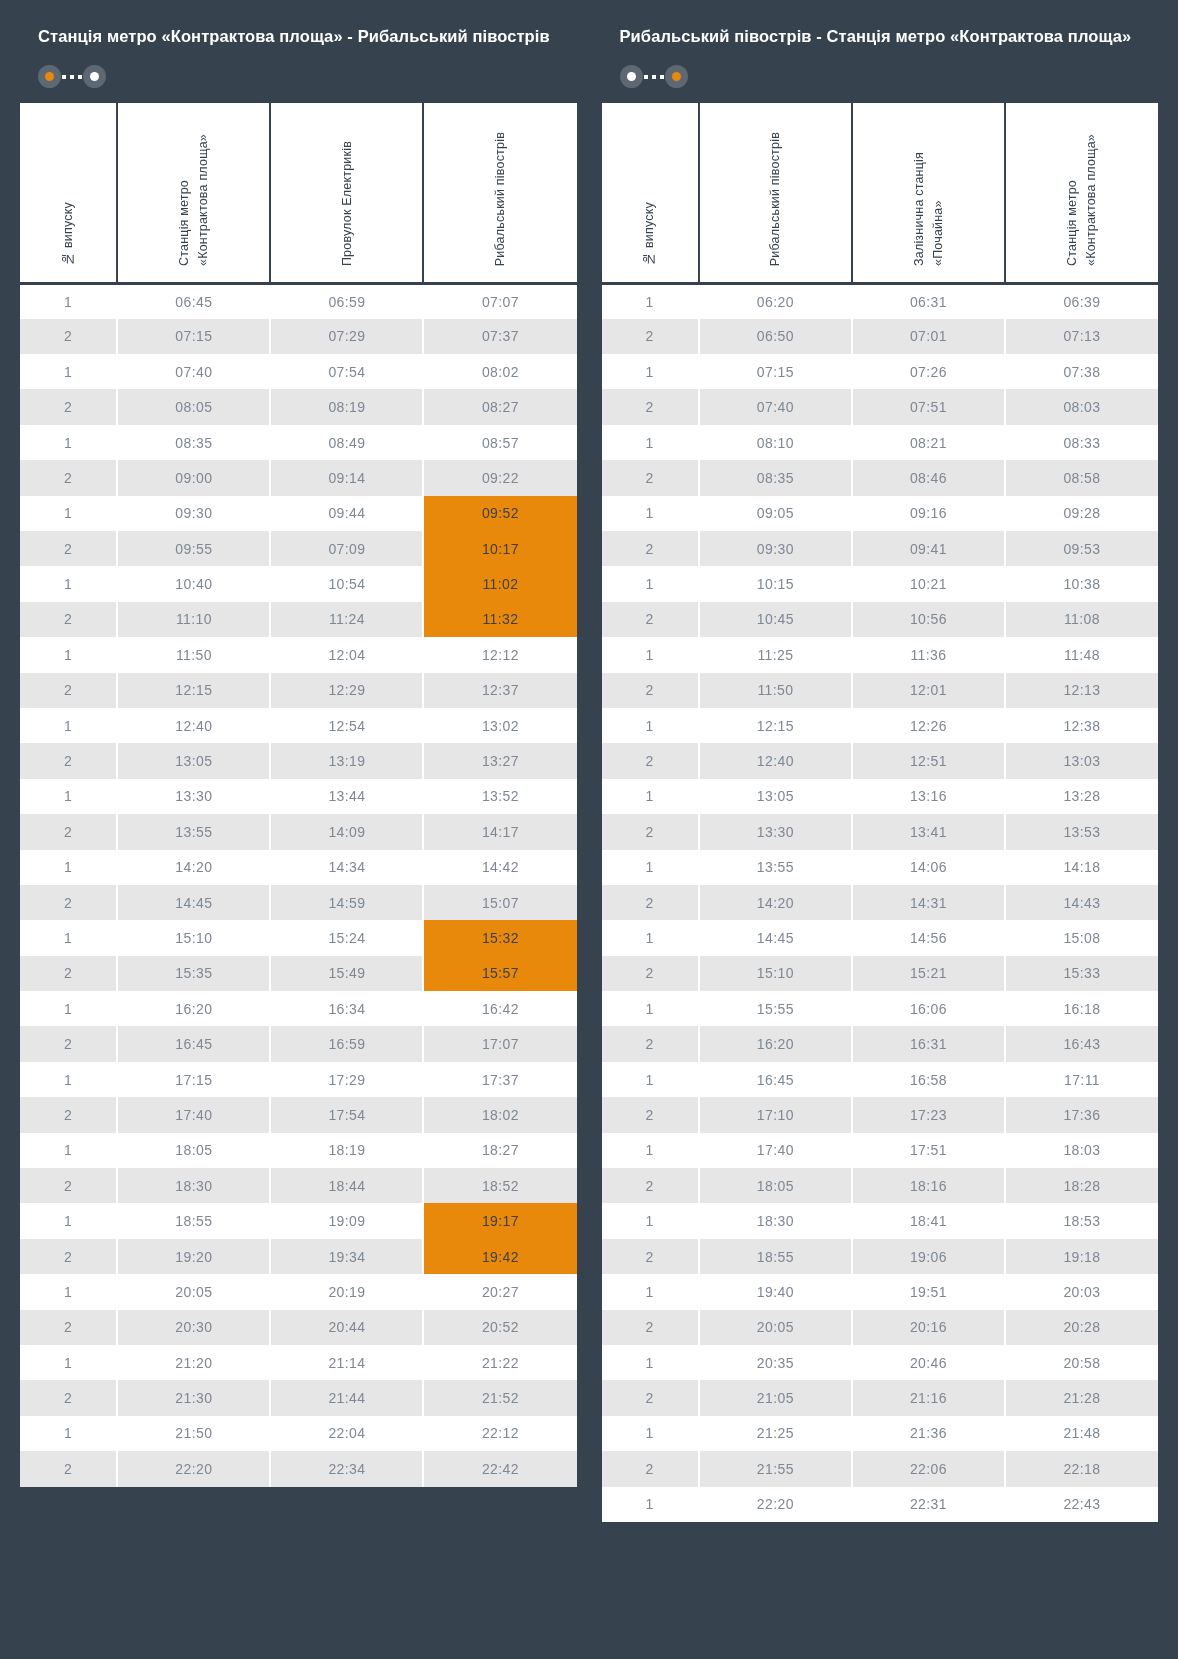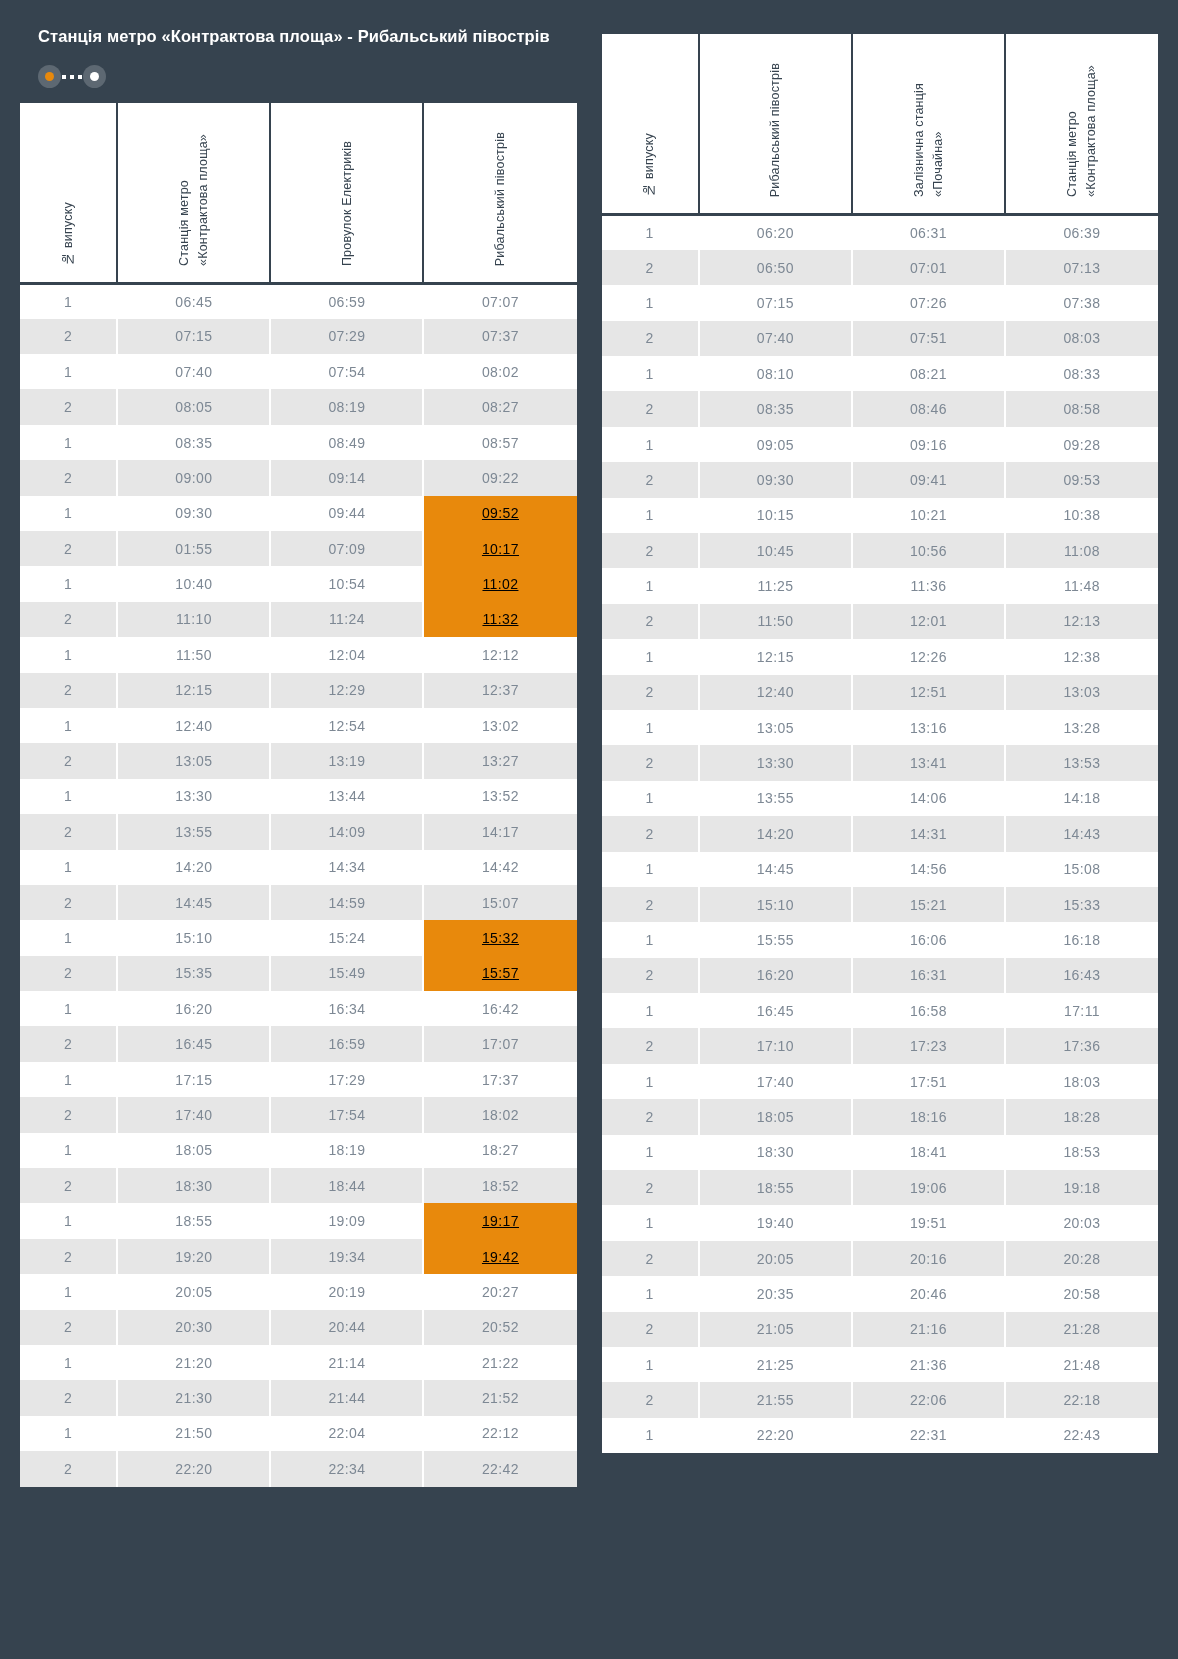--- a/index.html
+++ b/index.html
@@ -88,23 +88,22 @@
     color: #7d8894;
     font-size: 14px;
     letter-spacing: 0.4px;
     border-right: 2px solid #ffffff;
   }
   .sched-table td:last-child { border-right: none; }
   .sched-table tbody tr:nth-child(odd) td { background: #ffffff; }
   .sched-table tbody tr:nth-child(even) td { background: #e6e6e6; }
   .sched-table tbody tr td.hl {
     background: #e8890c !important;
-    color: #000000;
+    color: #404040;
     border-right: none;
-    text-decoration: underline;
   }
   .col-num { width: 17.5%; }
   .col-stop { width: 27.5%; }
 </style>
 </head>
 <body>
 
 <div class="page">
 
   <section class="panel">
@@ -167,21 +166,21 @@
             <td>09:22</td>
           </tr>
           <tr>
             <td>1</td>
             <td>09:30</td>
             <td>09:44</td>
             <td class="hl">09:52</td>
           </tr>
           <tr>
             <td>2</td>
-            <td>01:55</td>
+            <td>09:55</td>
             <td>07:09</td>
             <td class="hl">10:17</td>
           </tr>
           <tr>
             <td>1</td>
             <td>10:40</td>
             <td>10:54</td>
             <td class="hl">11:02</td>
           </tr>
           <tr>
@@ -332,20 +331,32 @@
             <td>2</td>
             <td>22:20</td>
             <td>22:34</td>
             <td>22:42</td>
           </tr>
         </tbody>
     </table>
   </section>
 
   <section class="panel">
+    <div class="panel-header">
+      <h2 class="panel-title">Рибальський півострів - Станція метро «Контрактова площа»</h2>
+      <div class="dir-indicator">
+        <span class="dir-node">
+            <i class="dir-dot-white"></i>
+          </span>
+        <span class="dir-line"></span>
+        <span class="dir-node">
+            <i class="dir-dot-orange"></i>
+          </span>
+      </div>
+    </div>
     <table class="sched-table">
       <thead>
         <tr>
           <th class="col-num"><span class="hdr-rot">№ випуску</span></th>
           <th class="col-stop"><span class="hdr-rot">Рибальський півострів</span></th>
           <th class="col-stop"><span class="hdr-rot">Залізнична станція «Почайна»</span></th>
           <th class="col-stop"><span class="hdr-rot">Станція метро «Контрактова площа»</span></th>
         </tr>
       </thead>
       <tbody>

